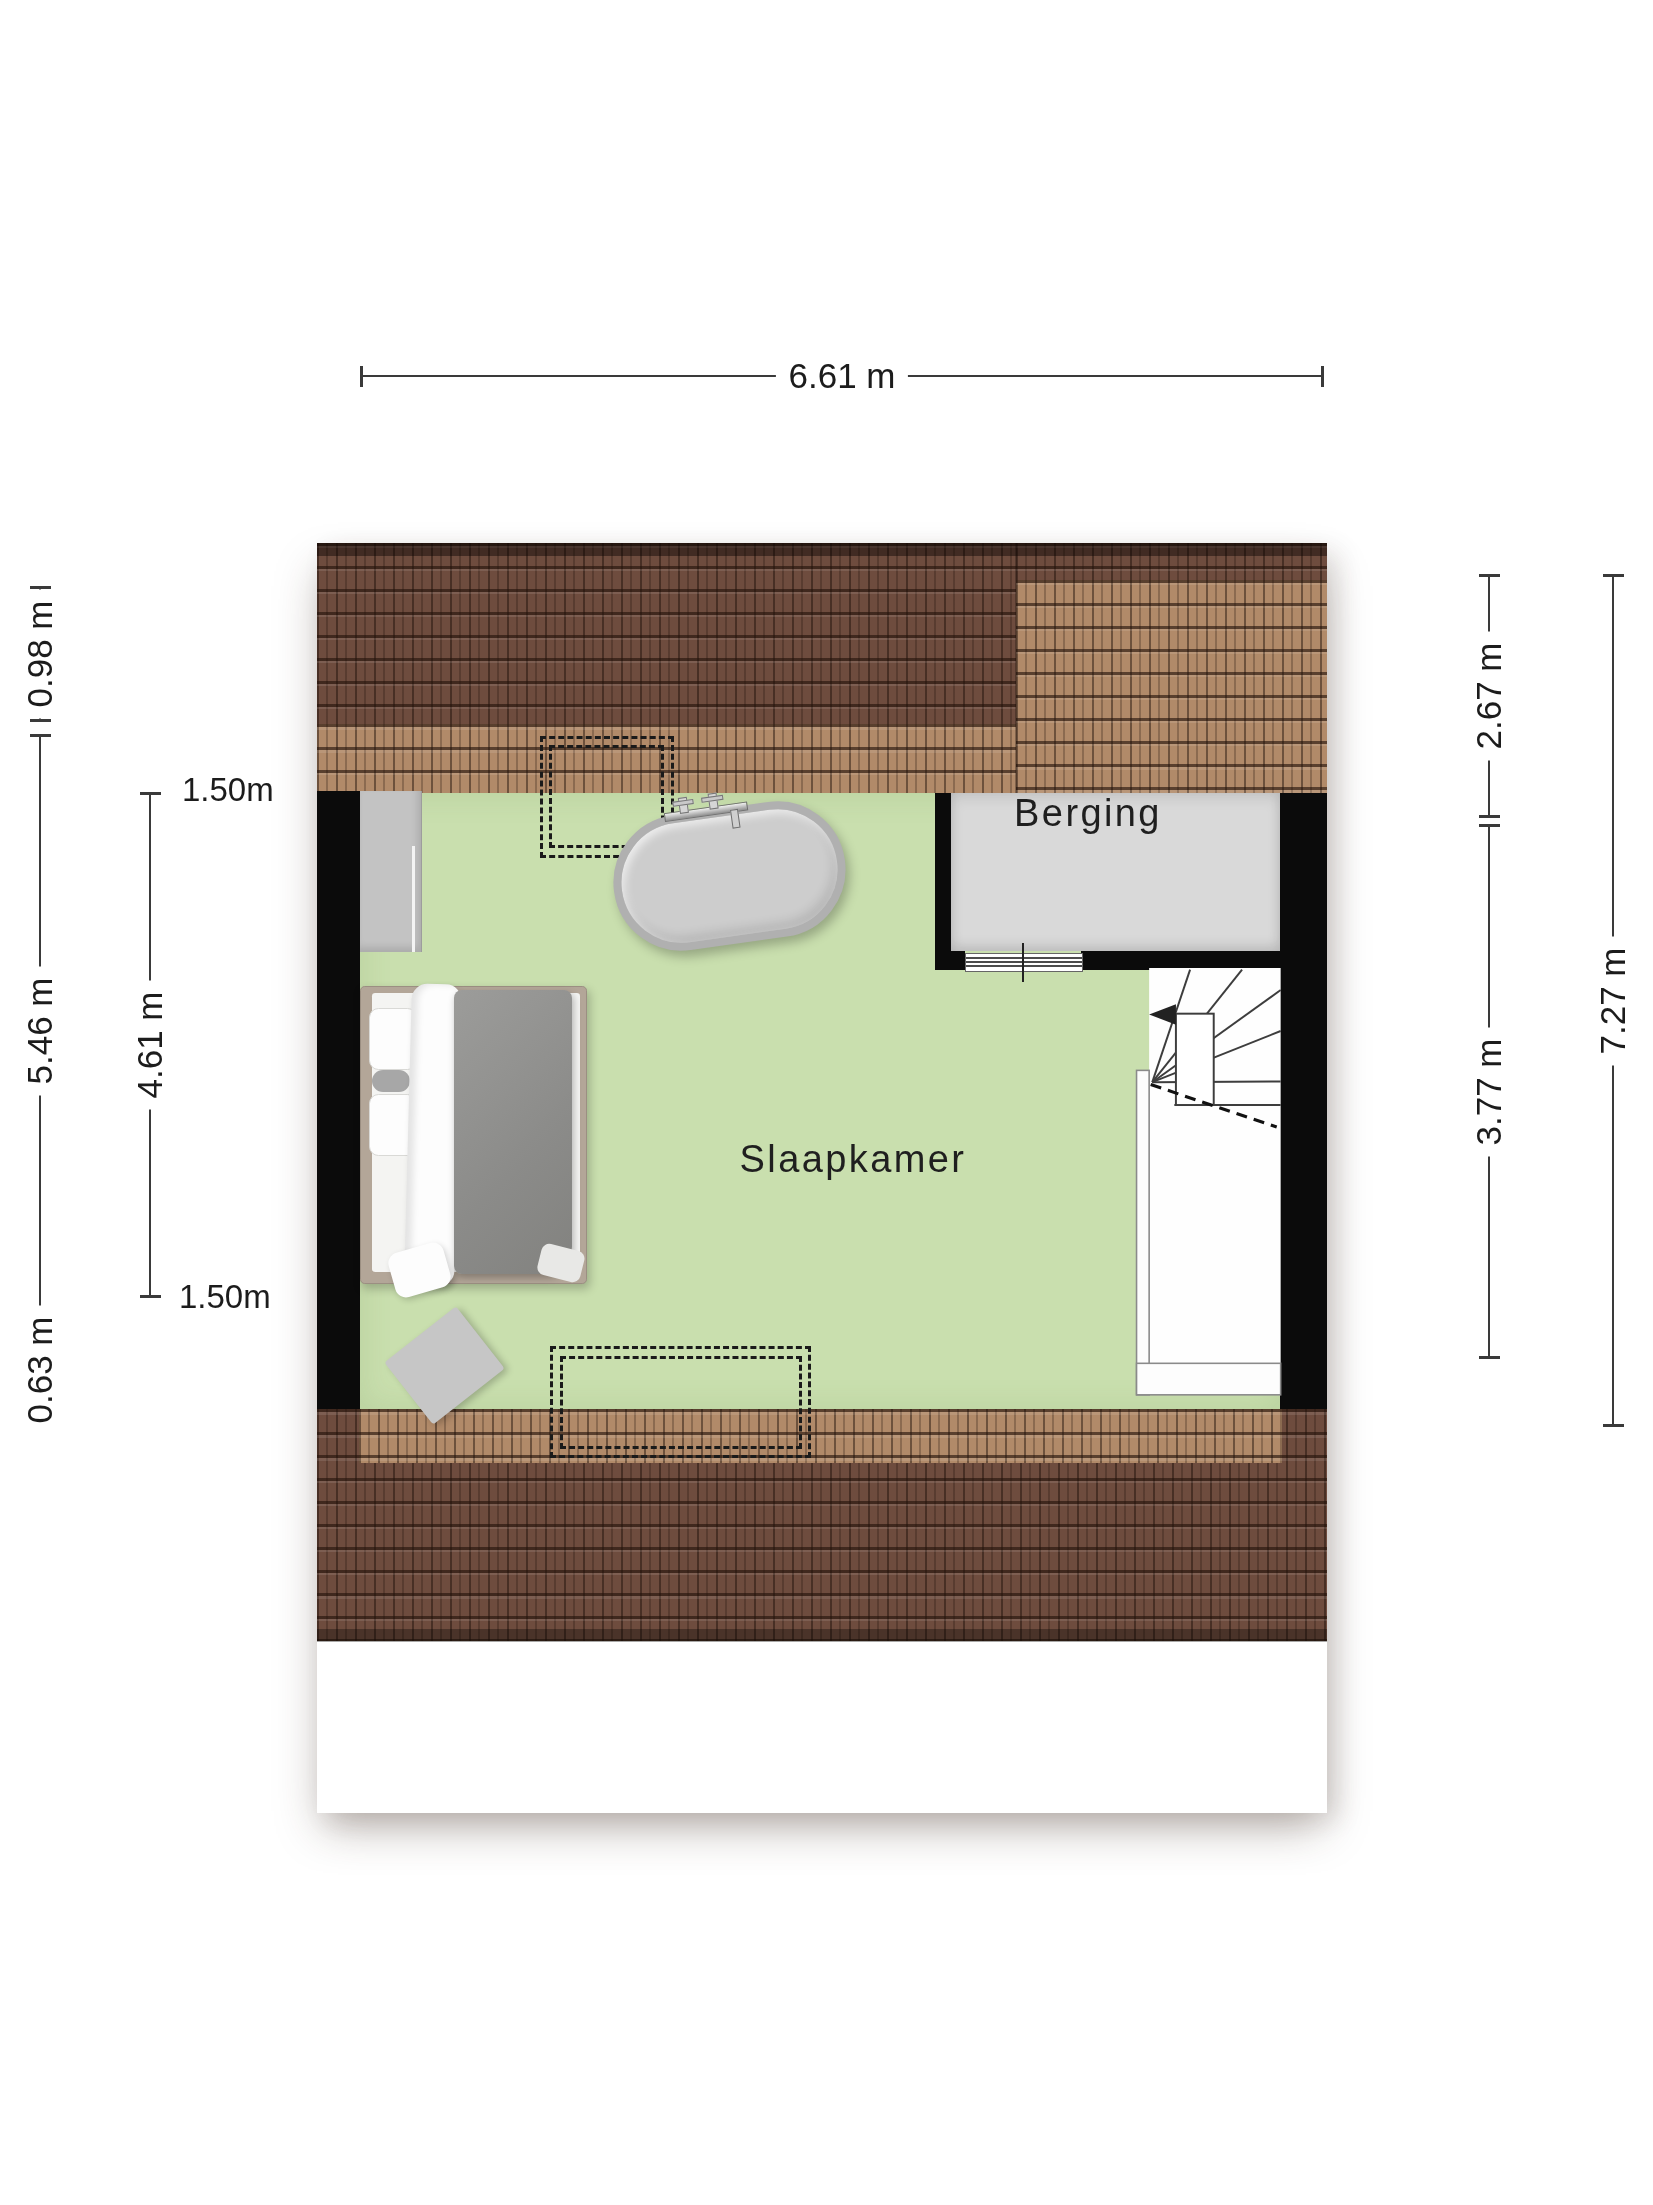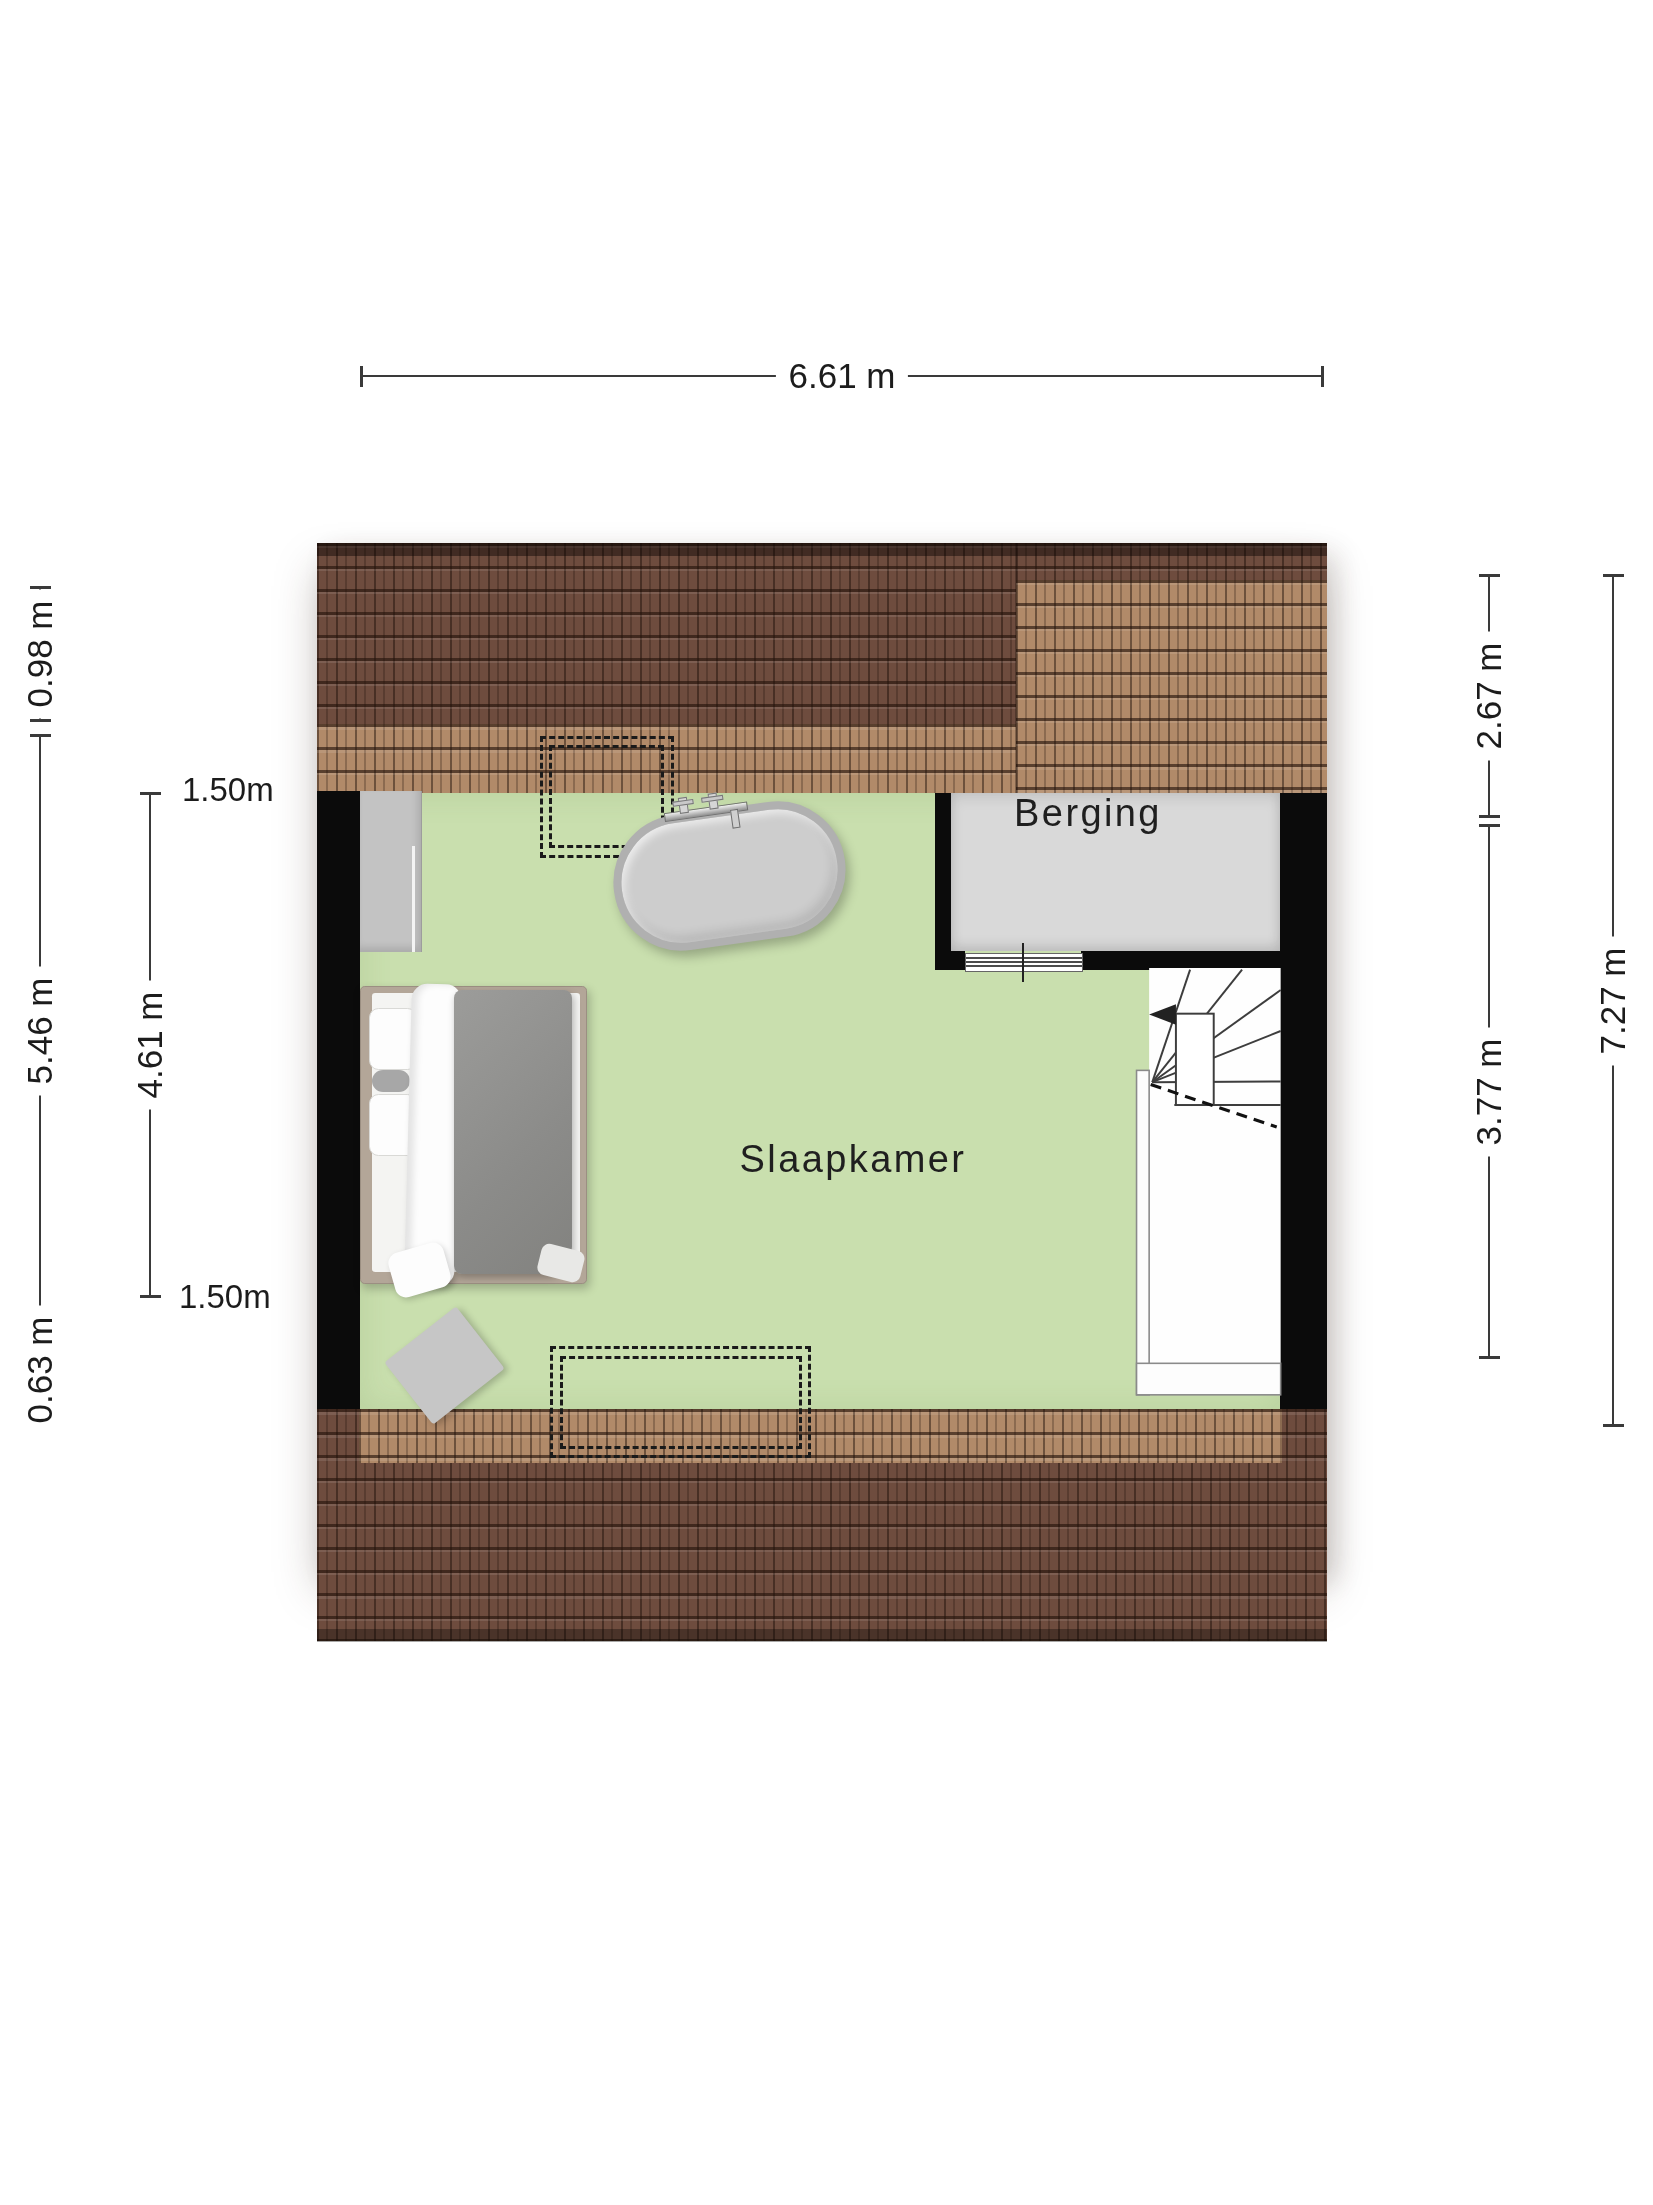--- a/index.html
+++ b/index.html
@@ -27,21 +27,21 @@
   
   .tiles{position:absolute;
     background-image:
       repeating-linear-gradient(180deg, rgba(35,18,10,0.62) 0 3.2px, rgba(255,255,255,0.10) 3.2px 5.5px, rgba(0,0,0,0) 5.5px 23px),
       repeating-linear-gradient(90deg, rgba(25,12,6,0.45) 0 2.4px, rgba(0,0,0,0) 2.4px 8.7px, rgba(25,12,6,0.25) 8.7px 11px, rgba(0,0,0,0) 11px 19px);
   }
   .tiles-dark{background-color:#6e4c3e;}
   .tiles-light{background-color:#b18a69;}
 
   
-  #plan{left:317px;top:543px;width:1010px;height:1031px;
+  #plan{left:317px;top:543px;width:1010px;height:1270px;
         box-shadow:0 20.5px 43px -6.3px rgba(60,40,30,0.35), 11px 7.9px 23.6px rgba(60,40,30,0.12);}
   .wall{position:absolute;background:#0b0b0b;}
   .dashedbox{position:absolute;border:3.2px dashed #1a1a1a;}
 
   .roomlabel{position:absolute;transform:translate(-50%,-50%);
              font-size:38px;letter-spacing:2.4px;color:#1f1f1f;white-space:nowrap;}
 
   
   .pillow{position:absolute;background:#fdfdfd;border:1.6px solid #d9d9d6;border-radius:9.5px;}
   

